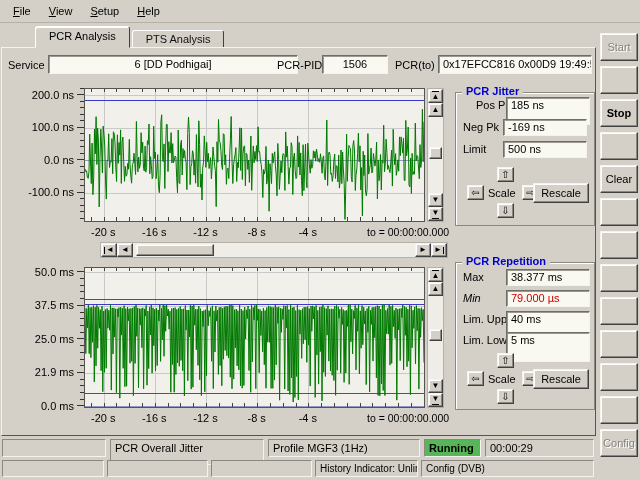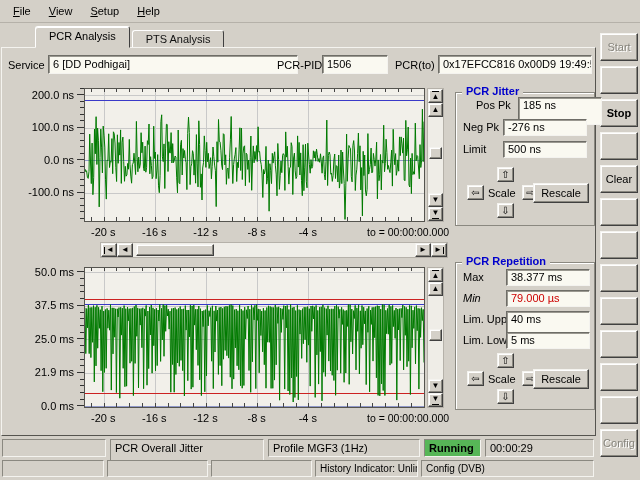--- a/index.html
+++ b/index.html
@@ -22,21 +22,21 @@
   .tabrow{position:absolute;left:0;top:23px;width:640px;height:24px;display:flex;align-items:flex-end;
     padding-left:3px;box-sizing:border-box;}
   .tab{position:relative;background:#d4d0c8;border:1px solid;border-color:#fff #404040 #d4d0c8 #fff;
     border-radius:3px 3px 0 0;margin-right:2px;padding:3px 13px 2px 13px;}
   .tab.active{z-index:6;margin-bottom:-1px;padding-bottom:5px;box-shadow:inset 0 1px 0 #fff;margin-left:32px;}
   .tab.inactive{padding-top:2px;padding-bottom:2px;color:#111;border-bottom:none;}
   .content{position:absolute;left:1px;top:47px;width:595px;height:389px;background:#d4d0c8;
     border:1px solid;border-color:#f4f3ef #55544f #55544f #f4f3ef;box-sizing:border-box;z-index:1;}
   
   .lbl{position:absolute;white-space:nowrap;z-index:2;}
-  .field{position:absolute;padding:2px 4px;white-space:nowrap;overflow:hidden;z-index:2;}
+  .field{position:absolute;padding:2px 4px;white-space:nowrap;overflow:hidden;z-index:2;text-align:center;}
   
   .plot{position:absolute;background:var(--plot_bg,#f2f0ea);border:1px solid #55544f;
     box-sizing:border-box;overflow:hidden;z-index:2;}
   .plot svg{position:absolute;left:0;top:0;}
   .ylabels{position:absolute;width:76px;z-index:2;}
   .ytick{position:absolute;right:2px;white-space:nowrap;}
   .ruler{position:absolute;width:8px;z-index:2;}
   .xlabels{position:absolute;left:84px;width:420px;height:13px;z-index:2;}
   .xtick{position:absolute;top:0;width:50px;text-align:center;}
   .xend{position:absolute;top:0;white-space:nowrap;font-size:10.5px;}
@@ -216,23 +216,23 @@
     <div class="htrack">
         <div class="hthumb bevel"></div>
       </div>
     <div class="sb bevel">►</div>
     <div class="sb bevel">►<span class="barh2"></span></div>
   </div>
 
   <div class="group" style="left:455px;top:92px;width:138px;height:132px;">
     <div class="group-title">PCR Jitter</div>
     <div class="grow-lbl" style="top:6px;padding-left:13px;">Pos Pk</div>
-    <div class="gfield sunken" style="left:62px;top:4px;width:84px;height:28px;">185 ns</div>
+    <div class="gfield sunken" style="left:50px;top:4px;width:84px;height:28px;">185 ns</div>
     <div class="grow-lbl" style="top:28px;">Neg Pk</div>
-    <div class="gfield sunken" style="left:47px;top:26px;width:84px;height:17px;">-276 ns</div>
+    <div class="gfield sunken" style="left:47px;top:26px;width:84px;height:17px;">-169 ns</div>
     <div class="grow-lbl" style="top:50px;">Limit</div>
     <div class="gfield sunken" style="left:47px;top:48px;width:84px;height:17px;">500 ns</div>
     <div class="btn bevel arrbtn" style="left:41px;top:74px;width:17px;height:15px;">⇧</div>
     <div class="btn bevel arrbtn" style="left:11px;top:92px;width:17px;height:15px;">⇦</div>
     <div class="lbl" style="left:32px;top:94px;">Scale</div>
     <div class="btn bevel arrbtn" style="left:66px;top:92px;width:17px;height:15px;">⇨</div>
     <div class="btn bevel arrbtn" style="left:41px;top:110px;width:17px;height:15px;">⇩</div>
     <div class="btn bevel" style="left:77px;top:90px;width:56px;height:20px;">Rescale</div>
   </div>
 
@@ -358,21 +358,21 @@
 
   <div class="group" style="left:455px;top:262px;width:138px;height:146px;">
     <div class="group-title">PCR Repetition</div>
     <div class="grow-lbl" style="top:8px;">Max</div>
     <div class="gfield sunken" style="left:50px;top:6px;width:84px;height:17px;">38.377 ms</div>
     <div class="grow-lbl" style="top:29px;font-style:italic;">Min</div>
     <div class="gfield sunken alert" style="left:50px;top:27px;width:84px;height:17px;">79.000 µs</div>
     <div class="grow-lbl" style="top:50px;">Lim. Upper</div>
     <div class="gfield sunken" style="left:50px;top:48px;width:84px;height:29px;">40 ms</div>
     <div class="grow-lbl" style="top:71px;">Lim. Lower</div>
-    <div class="gfield sunken" style="left:50px;top:69px;width:84px;height:17px;">5 ms</div>
+    <div class="gfield sunken" style="left:50px;top:69px;width:84px;height:30px;">5 ms</div>
     <div class="btn bevel arrbtn" style="left:41px;top:90px;width:17px;height:15px;">⇧</div>
     <div class="btn bevel arrbtn" style="left:11px;top:108px;width:17px;height:15px;">⇦</div>
     <div class="lbl" style="left:32px;top:110px;">Scale</div>
     <div class="btn bevel arrbtn" style="left:66px;top:108px;width:17px;height:15px;">⇨</div>
     <div class="btn bevel arrbtn" style="left:41px;top:126px;width:17px;height:15px;">⇩</div>
     <div class="btn bevel" style="left:77px;top:106px;width:56px;height:20px;">Rescale</div>
   </div>
 
   <div class="btn bevel disabled" style="left:600px;top:33px;width:38px;height:28px;">Start</div>
   <div class="btn bevel" style="left:600px;top:66px;width:38px;height:28px;"></div>

